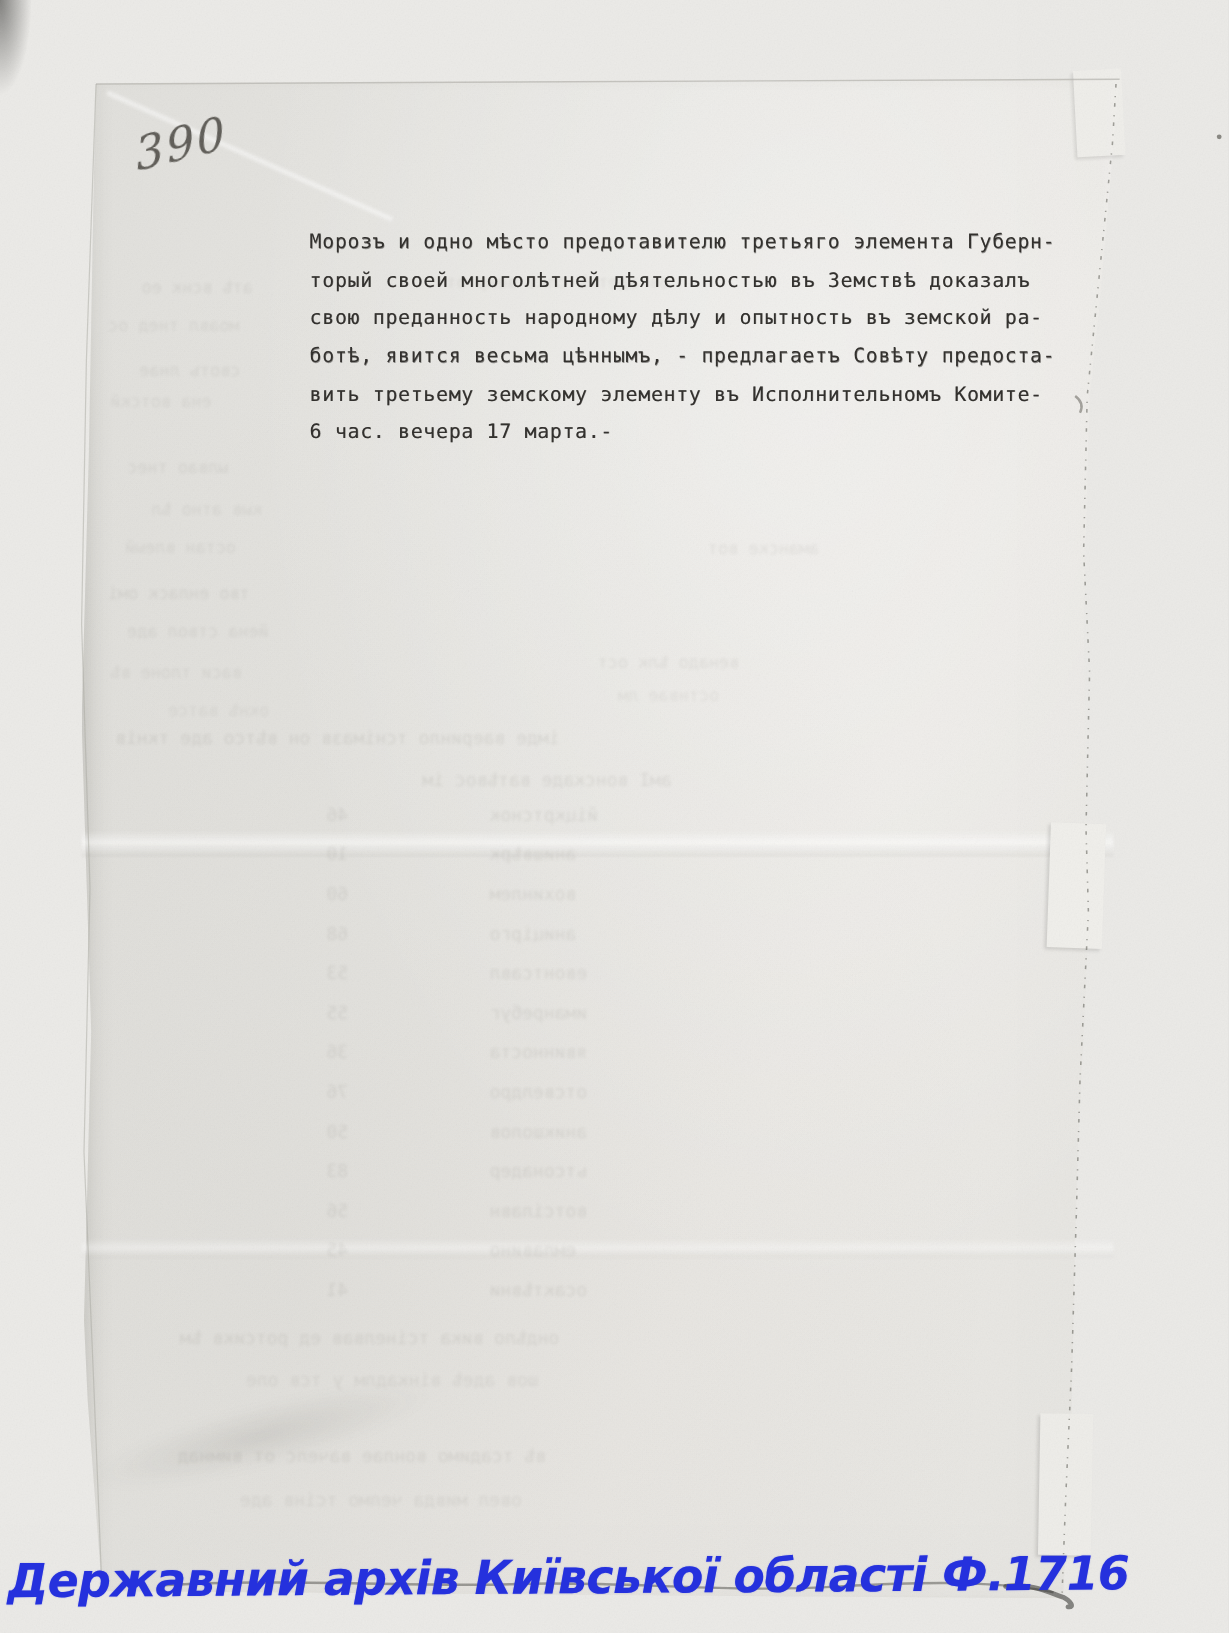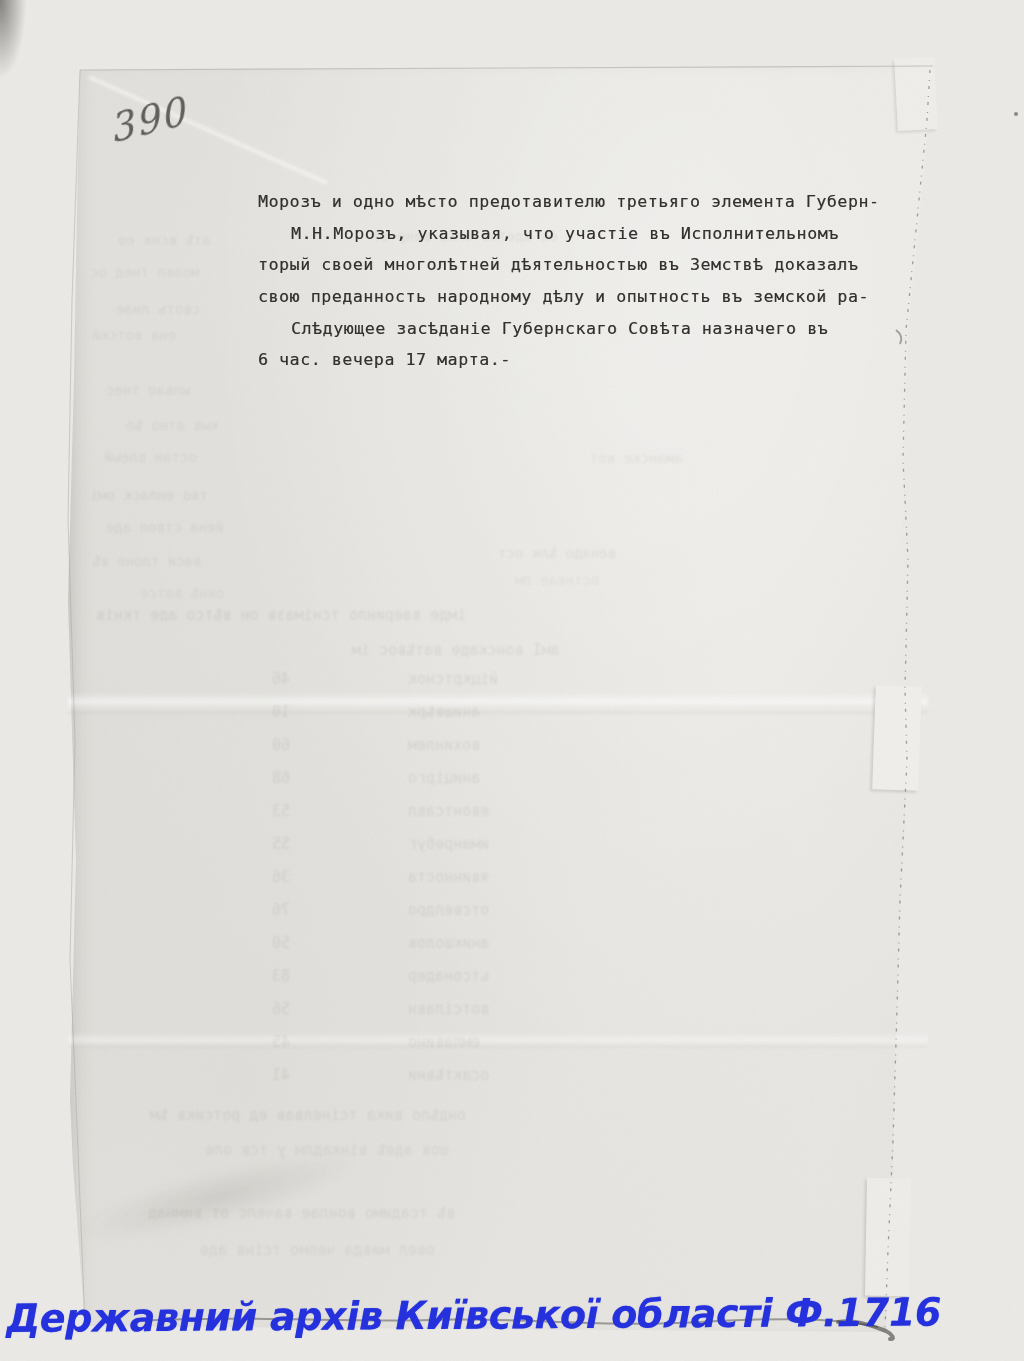--- a/index.html
+++ b/index.html
@@ -131,24 +131,24 @@
       <span class="ghost" style="left: 272px; top: 1033px; font-size: 15px; opacity: 0.13;">45</span>
       <span class="ghost" style="left: 408px; top: 1033px; font-size: 15px; opacity: 0.13;">емлавино</span>
       <span class="ghost" style="left: 272px; top: 1066px; font-size: 15px; opacity: 0.13;">41</span>
       <span class="ghost" style="left: 408px; top: 1066px; font-size: 15px; opacity: 0.13;">осактѣвни</span>
     </div>
 
   <div class="handwritten">390</div>
 
   <div class="typed" id="typed-block">
       <div class="line">Морозъ и одно мѣсто предотавителю третьяго элемента Губерн-</div>
-      <div class="line indent">М.Н.Морозъ, указывая, что участіе въ Исполнительномъ</div>
       <div class="line">торый своей многолѣтней дѣятельностью въ Земствѣ доказалъ</div>
       <div class="line">свою преданность народному дѣлу и опытность въ земской ра-</div>
-      <div class="line indent">Слѣдующее засѣданіе Губернскаго Совѣта назначего въ</div>
+      <div class="line">ботѣ, явится весьма цѣннымъ, - предлагаетъ Совѣту предоста-</div>
+      <div class="line">вить третьему земскому элементу въ Исполнительномъ Комите-</div>
       <div class="line">6 час. вечера 17 марта.-</div>
     </div>
 
   <svg class="overlay-svg" width="1024" height="1361" viewBox="0 0 1024 1361">
     <path d="M80,70 L933,66" stroke="#b3b2ac" stroke-width="1.2" fill="none" opacity="0.7"></path>
     <path d="M930,70 L927,120 L914,250 L906,330 L903,460 L908,560 L905,690 L907,760 L900,900 L897,1010 L893,1140 L888,1250 L885,1330" stroke="#4a4a42" stroke-width="1.3" fill="none" opacity="0.5" stroke-dasharray="3 7 1 5"></path>
     <path d="M80,70 L72,300 L68,520 L75,740 L70,960 L78,1150 L85,1326" stroke="#a8a7a0" stroke-width="1" fill="none" opacity="0.5"></path>
     <path d="M135,1321 C250,1315 350,1323 430,1320 C520,1317 600,1328 700,1322 C770,1318 830,1317 878,1327" stroke="#3a3a35" stroke-width="2" fill="none" opacity="0.45"></path>
     <path d="M838,1322 C858,1319 874,1327 886,1331 C892,1334 896,1340 890,1339" stroke="#2c2c28" stroke-width="4" fill="none" opacity="0.55" stroke-linecap="round"></path>
     <path d="M896,330 q8,6 4,14" stroke="#55534c" stroke-width="2" fill="none" opacity="0.5"></path>

